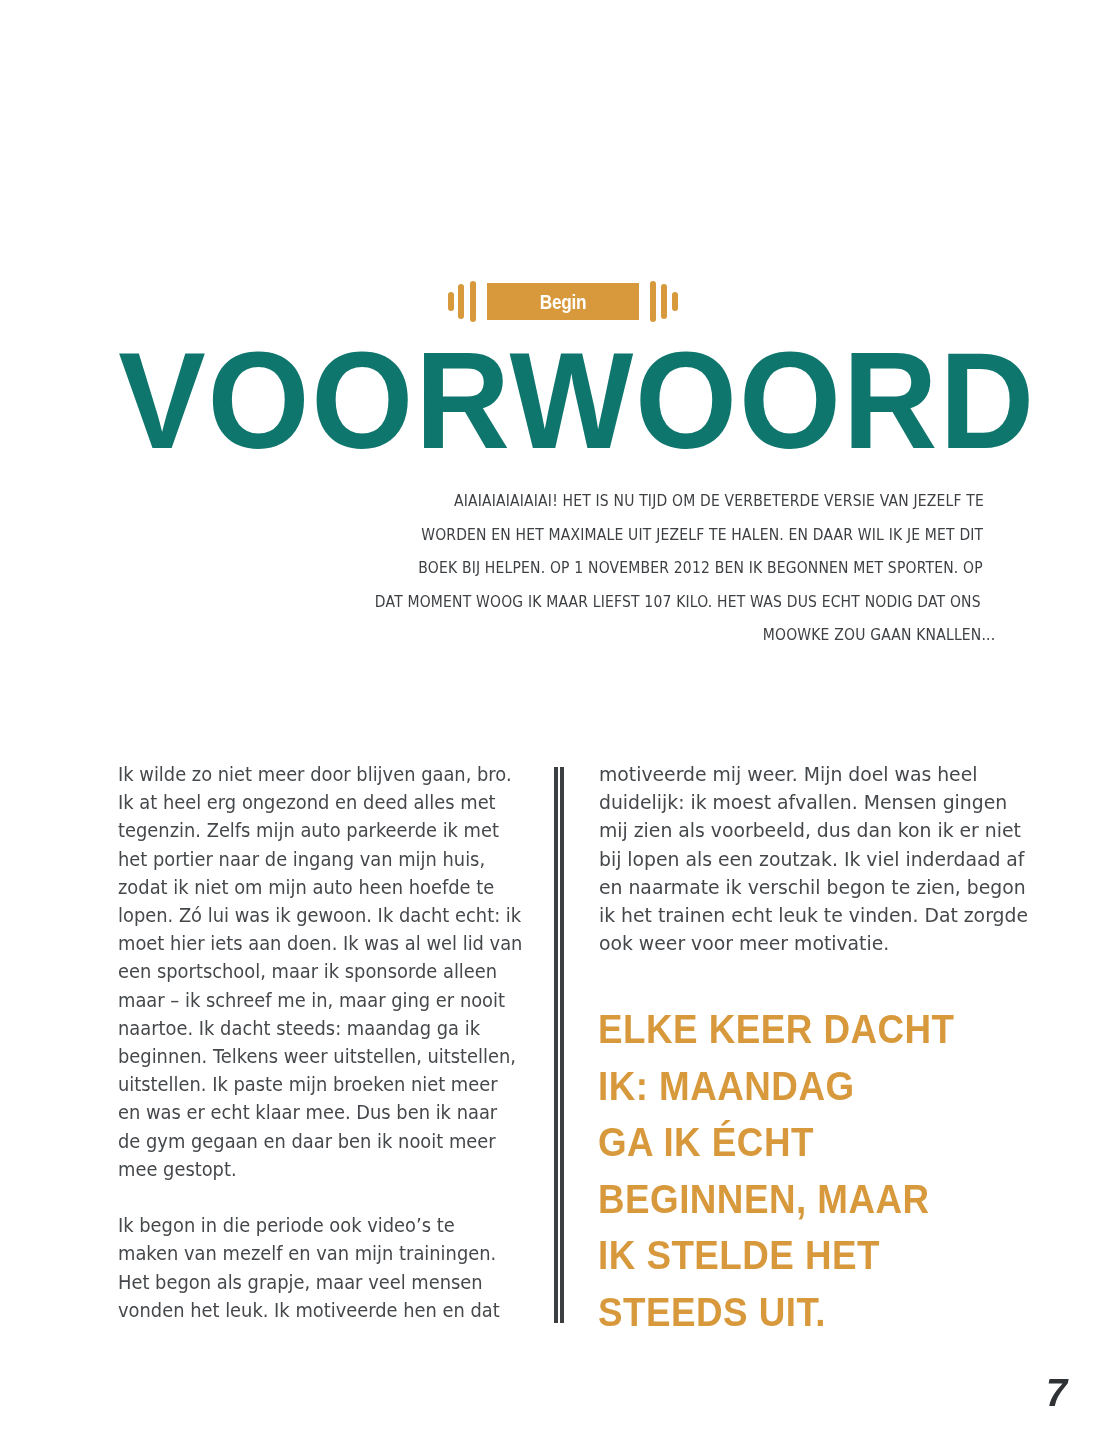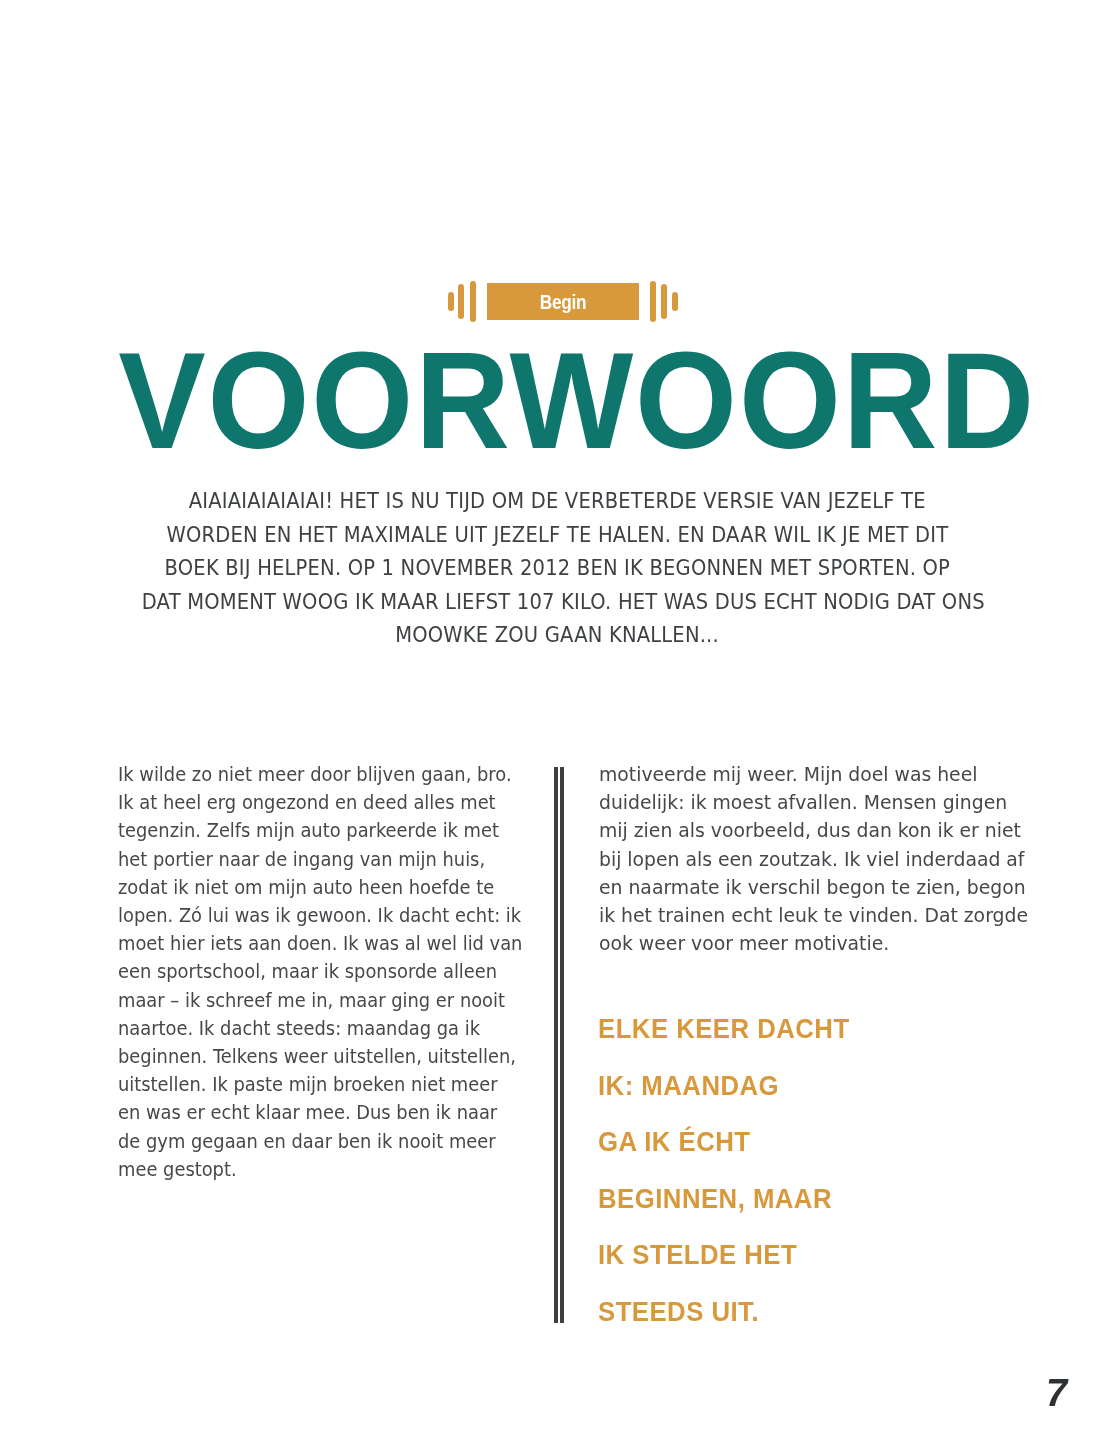--- a/index.html
+++ b/index.html
@@ -15,40 +15,40 @@
     line-height: 37px; text-align: center; letter-spacing: -0.3px;
   }
   .badge span { display: inline-block; transform: scaleX(0.82); transform-origin: center; }
   .title {
     position: absolute; left: 0; top: 330px; width: 1114px; text-align: center;
     font-family: "Liberation Sans", sans-serif; font-weight: bold; font-size: 138px; line-height: 140px;
     color: #0f766e; letter-spacing: 2px; padding-left: 20px;
   }
   .title span { display: inline-block; transform: scaleX(0.95); transform-origin: center; }
   .intro {
-    position: absolute; left: 110px; top: 485px; width: 894px; text-align: center;
-    font-size: 21px; line-height: 33.5px; color: #3e4144; letter-spacing: 0.2px;
+    position: absolute; left: 110px; top: 485px; width: 894px; text-align: right;
+    font-size: 15px; line-height: 33.5px; color: #3e4144; letter-spacing: 0.2px;
   }
   .intro span { display: inline-block; transform: scaleX(0.93); transform-origin: center; white-space: nowrap; }
   .col-left {
     position: absolute; left: 118px; top: 760px; width: 420px;
     font-size: 19px; line-height: 28.2px; color: #45484b;
   }
   .col-left p, .col-right p { margin: 0; }
   .line { display: block; white-space: nowrap; transform: scaleX(0.94); transform-origin: left; }
   .gap { height: 28.2px; }
   .divider { position: absolute; left: 554px; top: 767px; width: 10px; height: 556px; }
   .divider .d { position: absolute; top: 0; width: 4px; height: 100%; background: #3c3f42; }
   .col-right {
     position: absolute; left: 599px; top: 760px; width: 420px;
     font-size: 20px; line-height: 28.2px; color: #45484b;
   }
   .quote {
     position: absolute; left: 598px; top: 1001px; width: 440px;
-    font-family: "Liberation Sans", sans-serif; font-weight: bold; font-size: 28px; line-height: 56.5px;
+    font-family: "Liberation Sans", sans-serif; font-weight: bold; font-size: 40px; line-height: 56.5px;
     color: #d7993c; letter-spacing: 0.5px;
   }
   .quote .q { display: block; white-space: nowrap; transform: scaleX(0.92); transform-origin: left; }
   .page-num {
     position: absolute; left: 1046px; top: 1370px; font-family: "Liberation Sans", sans-serif;
     font-weight: bold; font-style: italic; font-size: 38px; line-height: 46px; color: #2f3235;
   }
 </style>
 </head>
 <body>
@@ -89,20 +89,26 @@
     <span class="line">een sportschool, maar ik sponsorde alleen</span>
     <span class="line">maar – ik schreef me in, maar ging er nooit</span>
     <span class="line">naartoe. Ik dacht steeds: maandag ga ik</span>
     <span class="line">beginnen. Telkens weer uitstellen, uitstellen,</span>
     <span class="line">uitstellen. Ik paste mijn broeken niet meer</span>
     <span class="line">en was er echt klaar mee. Dus ben ik naar</span>
     <span class="line">de gym gegaan en daar ben ik nooit meer</span>
     <span class="line">mee gestopt.</span>
   </p>
   <div class="gap"></div>
+  <p>
+    <span class="line">Ik begon in die periode ook video’s te</span>
+    <span class="line">maken van mezelf en van mijn trainingen.</span>
+    <span class="line">Het begon als grapje, maar veel mensen</span>
+    <span class="line">vonden het leuk. Ik motiveerde hen en dat</span>
+  </p>
 </div>
 
 <div class="divider">
   <div class="d" style="left:0;"></div>
   <div class="d" style="left:6px;"></div>
 </div>
 
 <div class="col-right">
   <p>
     <span class="line">motiveerde mij weer. Mijn doel was heel</span>

